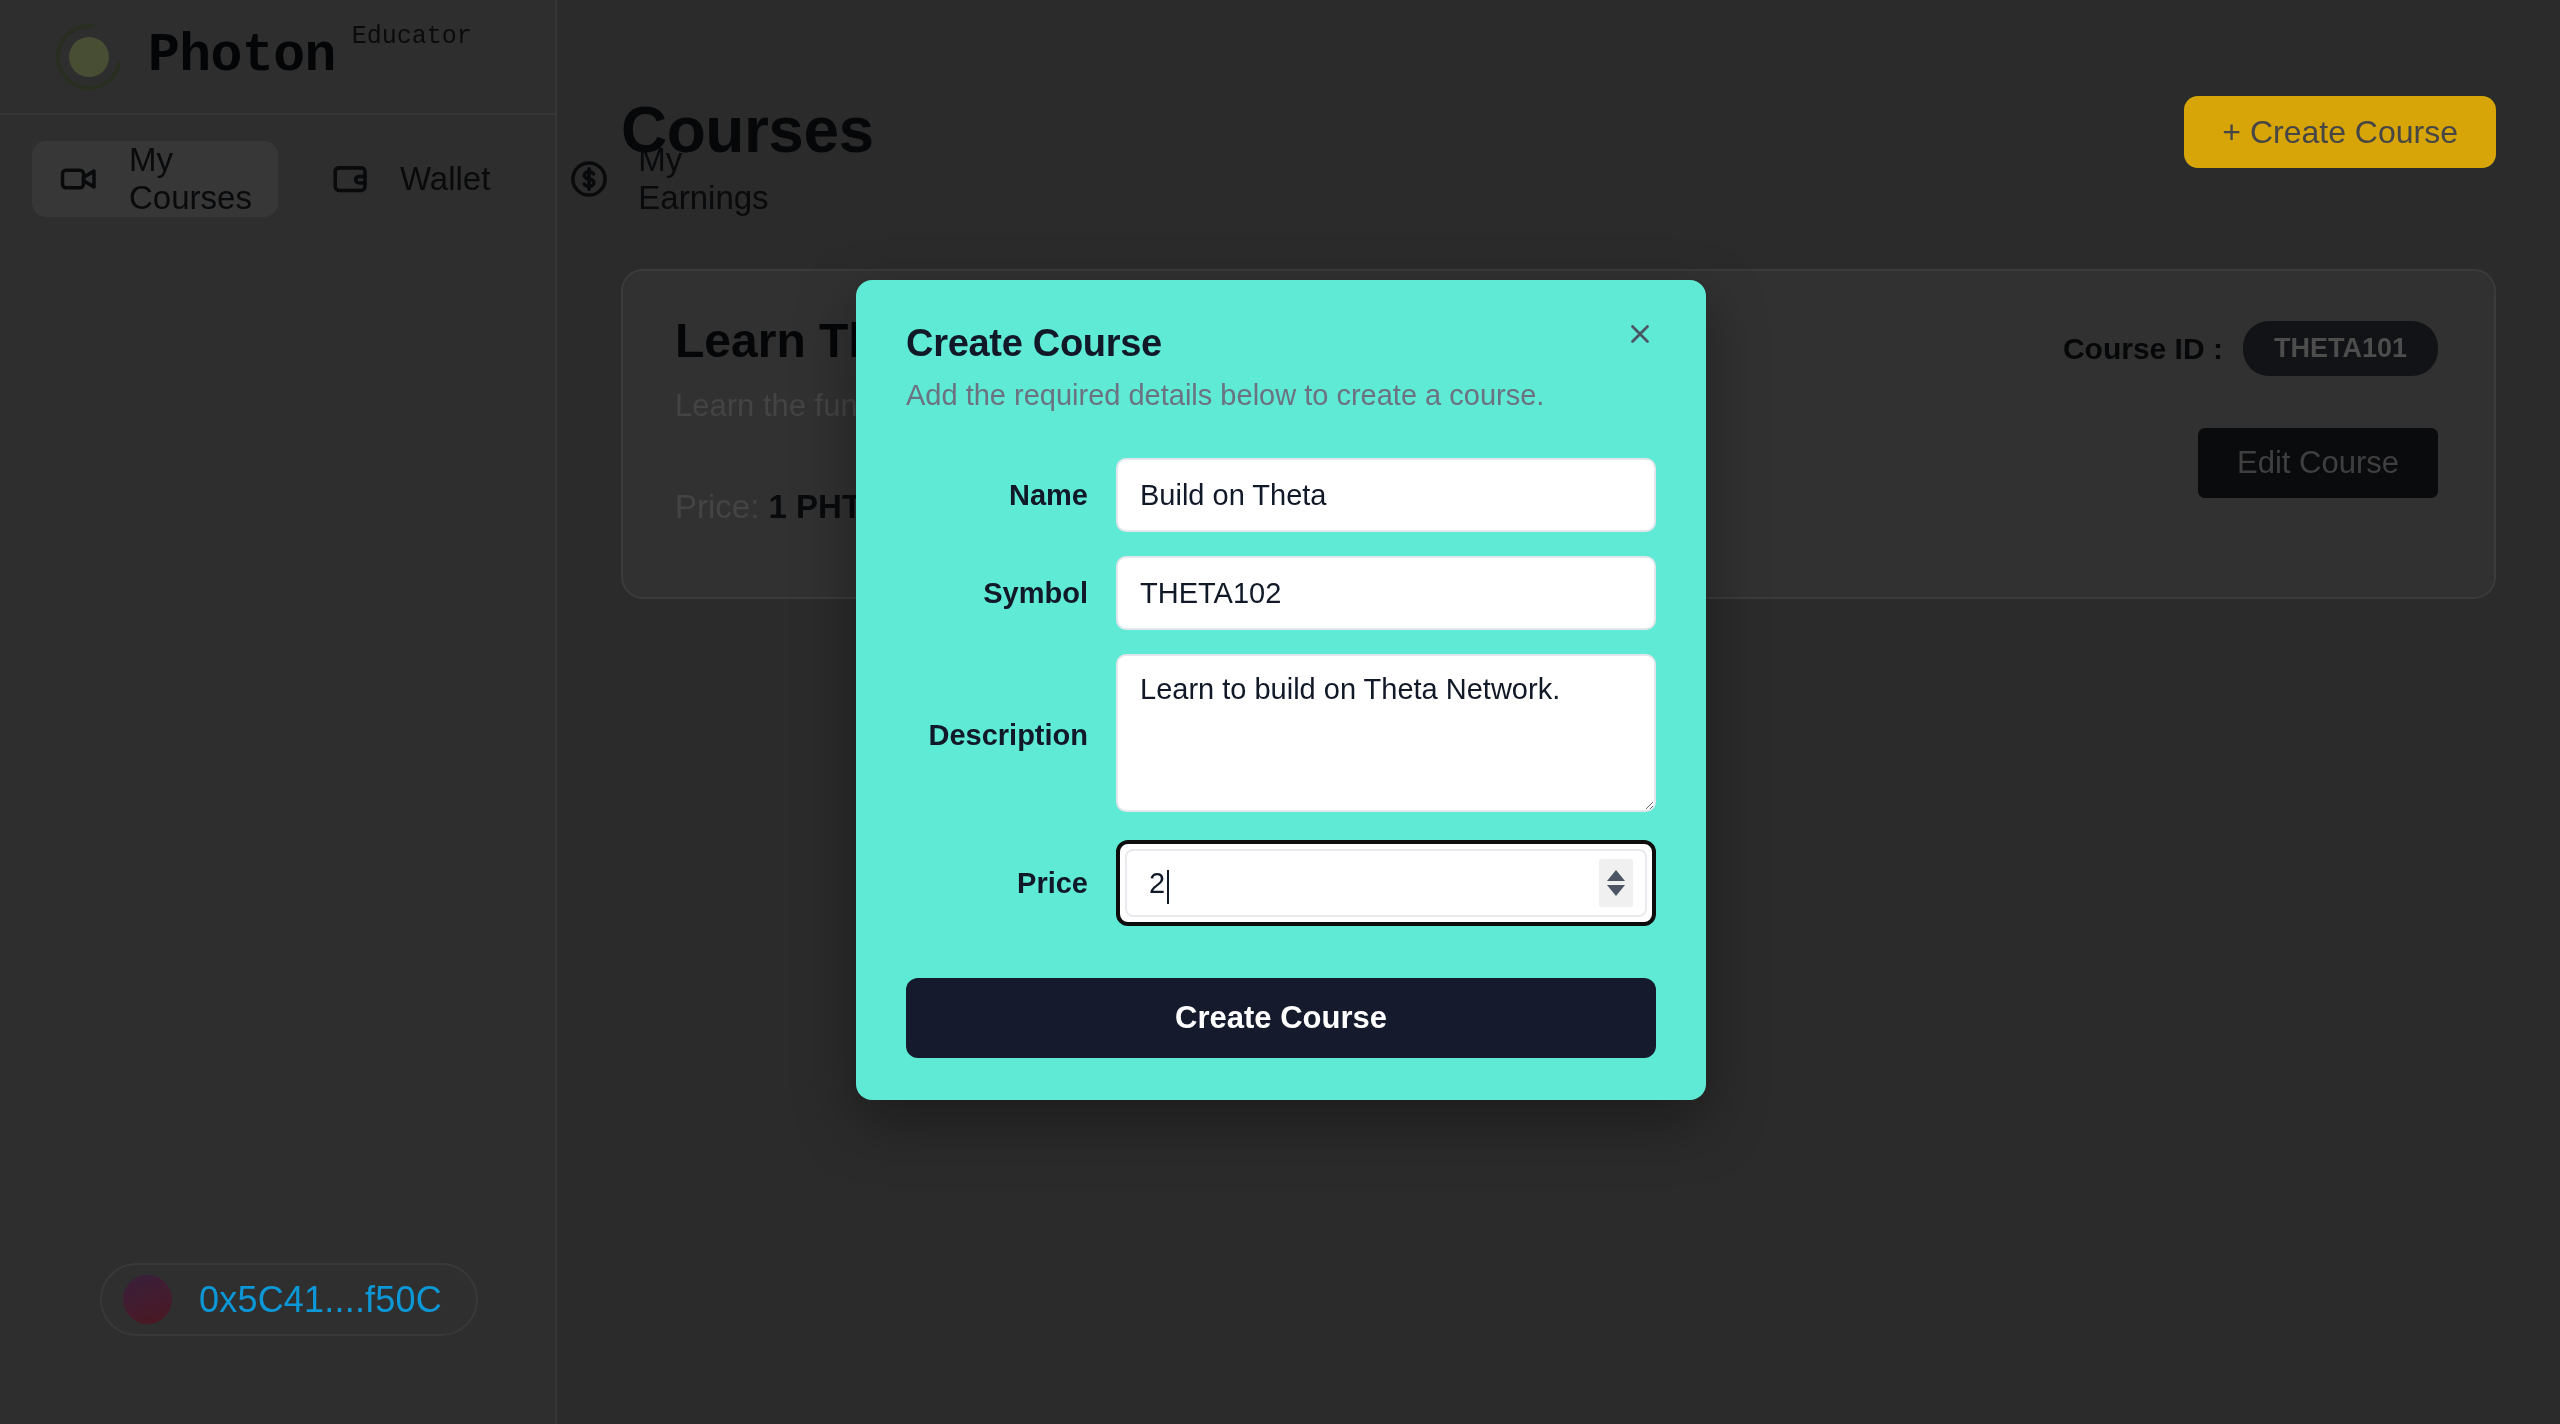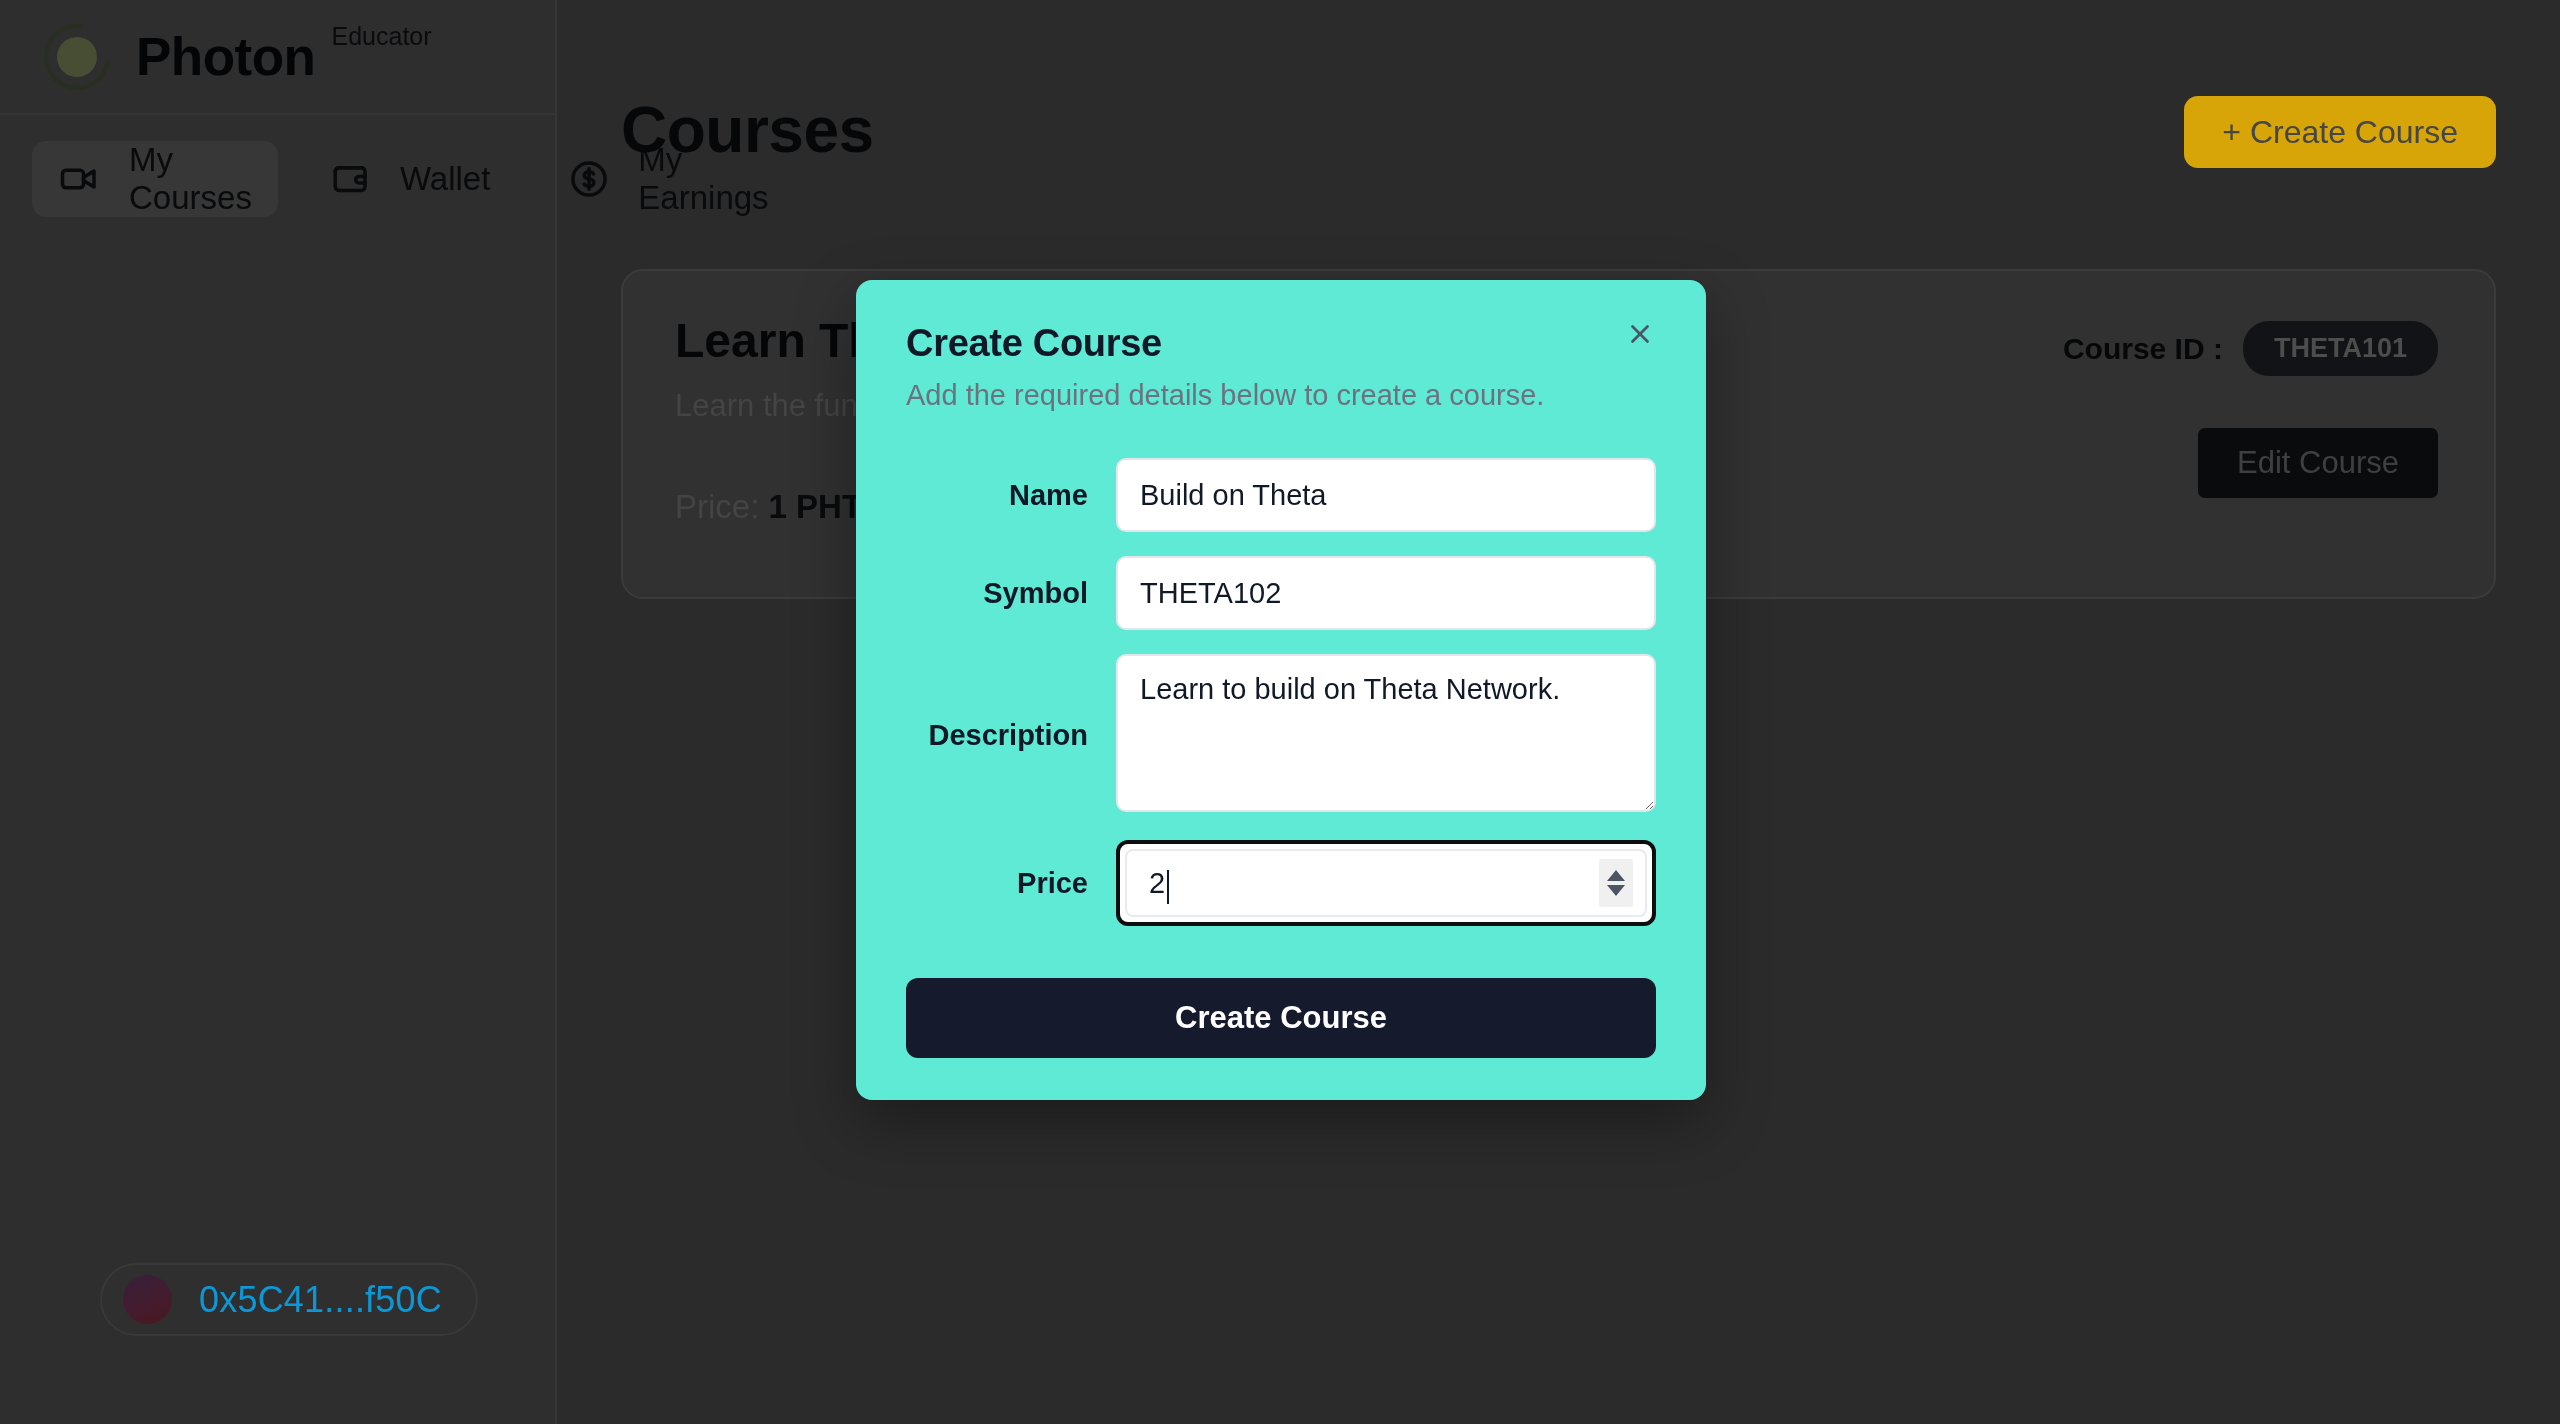--- a/index.html
+++ b/index.html
@@ -29,22 +29,23 @@
     border-right: 2px solid #3b3b3b;
     flex: 0 0 557px;
     display: flex;
     flex-direction: column;
   }
 
   .brand {
     height: 115px;
     display: flex;
     align-items: center;
-    padding-left: 44px;
+    padding-left: 56px;
     border-bottom: 2px solid #3a3a3a;
+    font-family: Liberation Mono, monospace;
   }
 
   .logo-mark {
     position: relative;
     width: 66px;
     height: 66px;
     flex: 0 0 66px;
   }
   .logo-ring {
     position: absolute;

